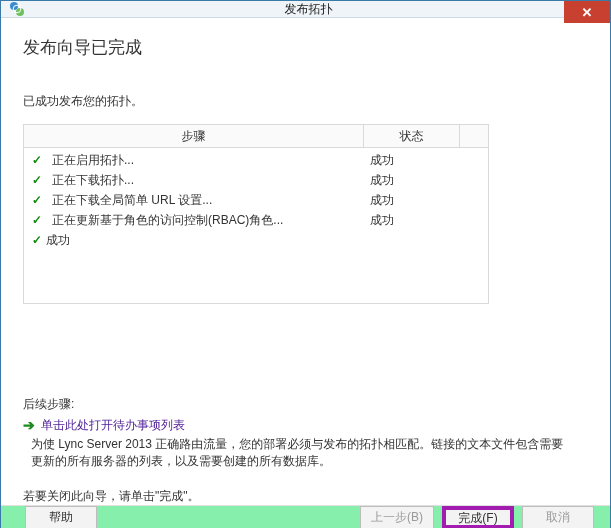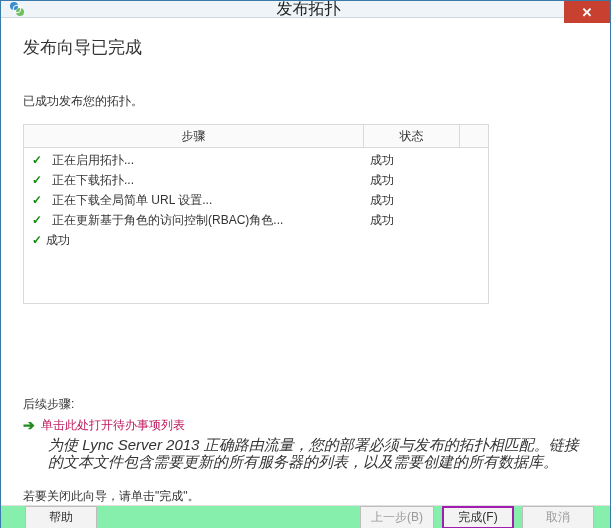--- a/index.html
+++ b/index.html
@@ -30,21 +30,21 @@
   .titlebar .app-icon {
     margin-left: 8px;
     width: 16px;
     height: 16px;
   }
   .titlebar .title {
     position: absolute;
     left: 6px;
     right: 0;
     text-align: center;
-    font-size: 16px;
+    font-size: 12px;
     color: #222;
     pointer-events: none;
   }
   .titlebar .close-btn {
     position: absolute;
     right: 0;
     top: 0;
     width: 46px;
     height: 22px;
     background: #c8402f;
@@ -142,21 +142,21 @@
     color: #777;
     font-size: 12px;
     font-family: inherit;
     cursor: pointer;
   }
   .gray-btn.disabled {
     color: #9a9a9a;
     cursor: default;
   }
   .gray-btn.primary {
-    border: 2px solid #a21caf;
+    border: 4px solid #a21caf;
     color: #333;
   }
   .gray-btn.enabled {
     color: #333;
   }
   .after-steps {
     margin-top: 92px;
   }
   .after-label {
     font-size: 12px;
@@ -170,31 +170,30 @@
   }
   .todo-row .arrow {
     width: 18px;
     text-align: left;
     color: #1f8a1f;
     font-size: 14px;
     line-height: 16px;
     font-weight: bold;
   }
   .todo-row .link {
-    color: #be185d;
+    color: #4c1d95;
     font-size: 12px;
     cursor: pointer;
   }
   .todo-desc {
-    margin-left: 25px;
-    color: #333;
-    font-size: 15px;
+    margin-left: 8px;
+    color: #333;
+    font-size: 12px;
     line-height: 17px;
     max-width: 540px;
-    font-style: italic;
   }
   .close-note {
     margin-top: 18px;
     font-size: 12px;
     color: #333;
   }
   .footer {
     height: 48px;
     border-top: 1px solid #e0e0e0;
     background: #86efac;

